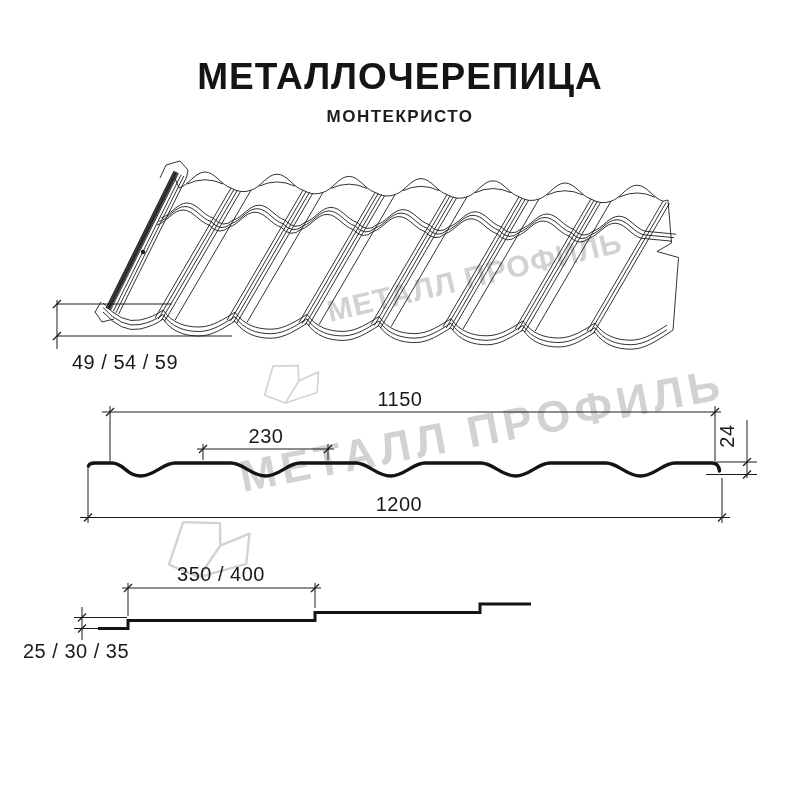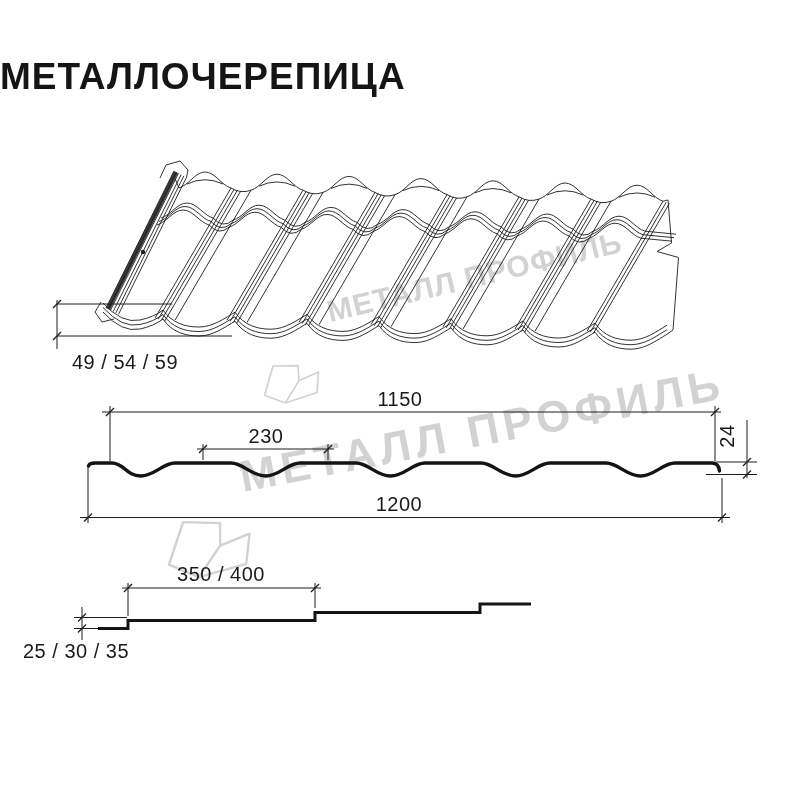--- a/index.html
+++ b/index.html
@@ -1,34 +1,35 @@
 <!DOCTYPE html>
 <html><head>
 <meta charset="utf-8">
 <style>
   html,body{margin:0;padding:0;background:#fff;}
   body{width:800px;height:800px;position:relative;overflow:hidden;
        font-family:"Liberation Sans","DejaVu Sans",sans-serif;color:#111;}
-  .header{position:absolute;top:56px;left:0;width:800px;}
+  .header{position:absolute;top:56px;left:0;width:800px;text-align:center;}
   .header h1{margin:0;font-size:37px;font-weight:bold;letter-spacing:1px;color:#151515;}
   .header .subtitle{margin-top:9px;font-size:17px;font-weight:bold;letter-spacing:1.5px;color:#1c1c1c;}
   svg#scene{position:absolute;left:0;top:0;}
   .dim{stroke:#1c1c1c;fill:none;stroke-width:1;}
   .tick{stroke:#1c1c1c;stroke-width:1.3;}
   .thick{stroke:#141414;fill:none;stroke-width:3.4;stroke-linecap:round;}
   .step{stroke:#141414;fill:none;stroke-width:3;stroke-linejoin:miter;}
   .dimtxt{font-family:"Liberation Sans","DejaVu Sans",sans-serif;font-size:20px;fill:#1a1a1a;letter-spacing:0.5px;}
   .wmtxt{font-family:"Liberation Sans","DejaVu Sans",sans-serif;font-weight:bold;fill:#d2d2d2;}
   .wmlogo{stroke:#d2d2d2;fill:none;stroke-width:2.4;stroke-linejoin:round;}
 </style>
 </head>
 <body>
 
 <div class="header">
   <h1>МЕТАЛЛОЧЕРЕПИЦА</h1>
+  <div class="subtitle">МОНТЕКРИСТО</div>
 </div>
 
 <svg id="scene" width="800" height="800" viewBox="0 0 800 800">
 
   <g id="wm1">
     <g id="wm1-logo" transform="translate(256,368) rotate(-13.5) scale(0.68)">
         <path class="wmlogo" d="M3,42 L25,3 L61,11 L57,33 L30,60 Z"></path>
         <path class="wmlogo" d="M57,33 L88,27 L79,56 L30,60"></path>
       </g>
     <text class="wmtxt" transform="translate(330,322) rotate(-13.5)" font-size="30" letter-spacing="1">МЕТАЛЛ ПРОФИЛЬ</text>

